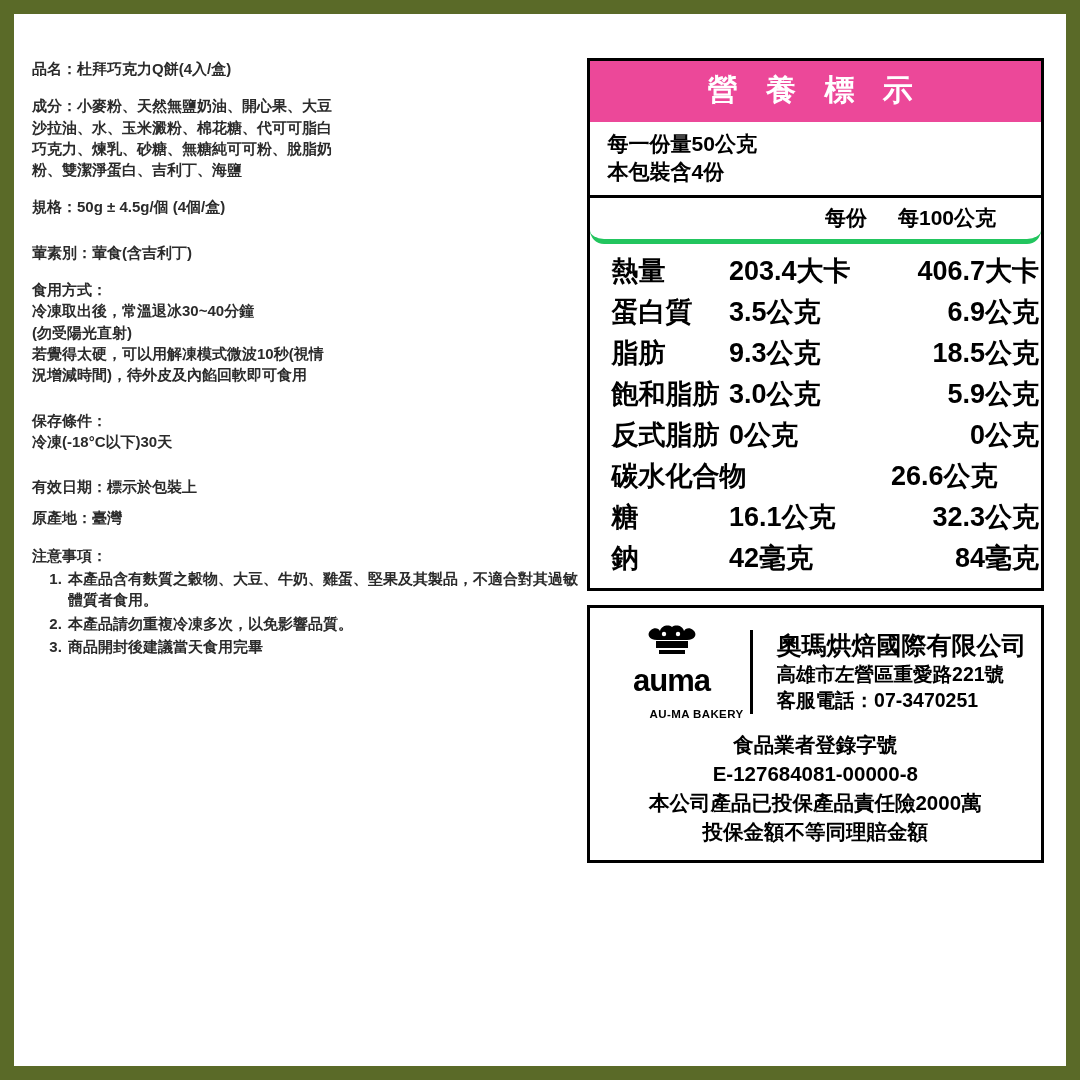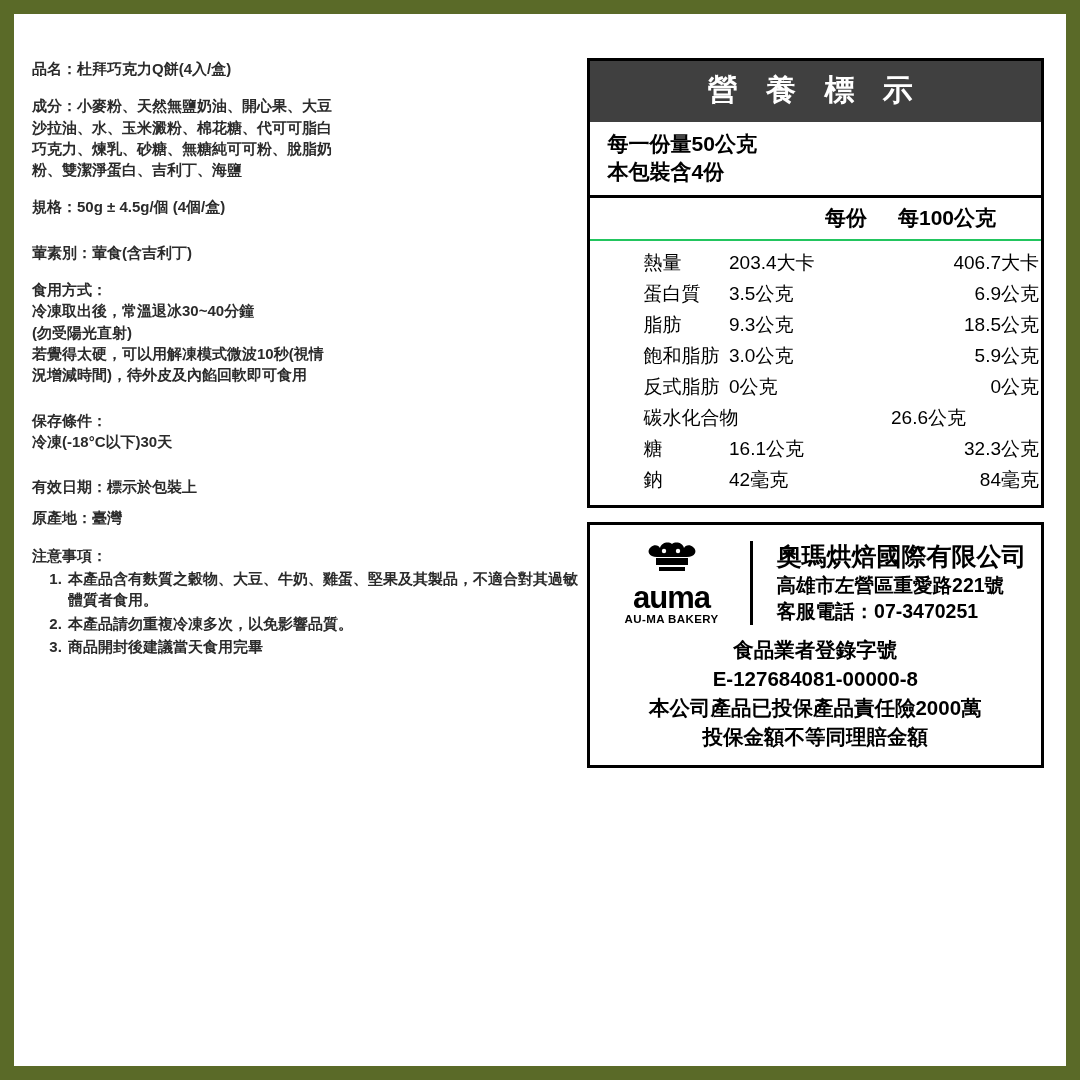--- a/index.html
+++ b/index.html
@@ -67,52 +67,52 @@
   }
 
   
   .nutri {
     border: 3px solid #000;
     box-sizing: border-box;
     background: #fff;
     color: #000;
   }
   .nutri-title {
-    background: #404040;
+    background: #ec4899;
     color: #fff;
     text-align: center;
     font-size: 30px;
     font-weight: bold;
     letter-spacing: 10px;
     padding: 9px 0 11px 0;
   }
   .nutri-serving {
     border-bottom: 3px solid #000;
     padding: 8px 0 8px 18px;
     font-size: 21px;
     font-weight: bold;
     line-height: 1.35;
   }
   .nutri-colhead {
-    border-bottom: 2px solid #22c55e;
+    border-bottom: 5px solid #22c55e;
     display: flex;
     font-size: 21px;
     font-weight: bold;
     padding: 6px 0 7px 0;
+    border-radius: 14px;
   }
   .ch-label { flex: 1 1 auto; }
   .ch-per   { width: 150px; text-align: right; }
   .ch-100   { width: 160px; text-align: center; padding-right: 14px; }
 
   .nutri-row {
     display: flex;
-    font-size: 19px;
-    font-weight: normal;
+    font-size: 27px;
+    font-weight: bold;
     padding: 2.5px 0;
-    margin-left: 32px;
   }
   .nr-label { flex: 1 1 auto; padding-left: 22px; }
   .nr-label.indent { }
   .nr-per { width: 150px; text-align: left; }
   .nr-100 { width: 160px; text-align: right; padding-right: 2px; }
   .nutri-rows { padding: 7px 0 9px 0; }
 
   
   .company {
     border: 3px solid #000;
@@ -141,21 +141,22 @@
     font-size: 31px;
     font-weight: bold;
     letter-spacing: -1px;
     line-height: 1;
     color: #000;
   }
   .logo-sub {
     font-size: 11.5px;
     font-weight: bold;
     letter-spacing: 0.4px;
-    margin-top: 0;
+    margin-top: 12px;
+    text-align: right;
   }
   .company-info {
     border-left: 3px solid #000;
     padding-left: 24px;
     flex: 1 1 auto;
   }
   .company-name {
     font-size: 25px;
     font-weight: bold;
     line-height: 1.25;

